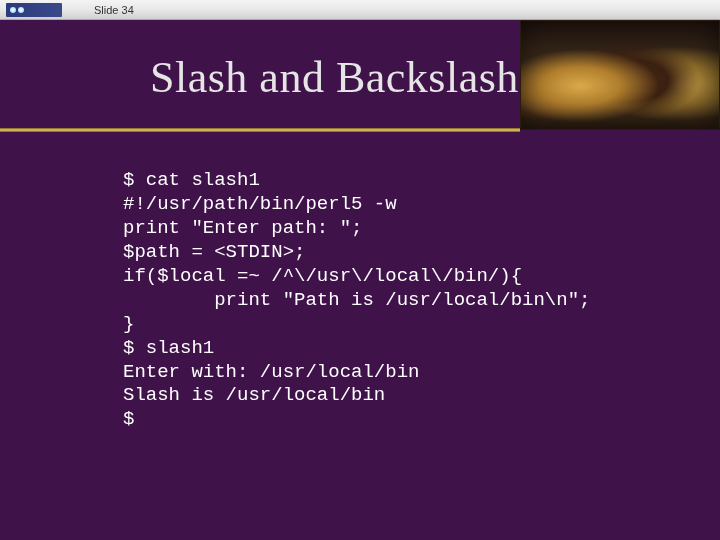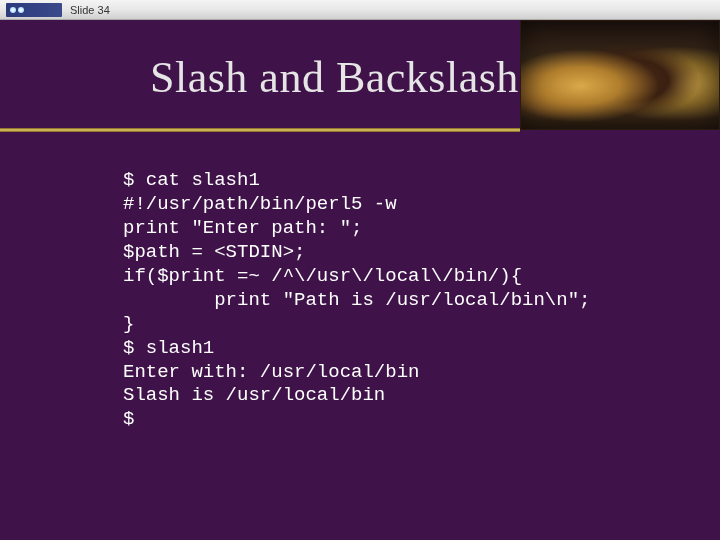--- a/index.html
+++ b/index.html
@@ -1,15 +1,15 @@
 <!DOCTYPE html>
 <html><head>
 <meta charset="utf-8">
 <style>
-  * { margin: 0; padding: 0; box-sizing: border-box; }
+  * { margin: 0; padding: 0; box-sizing: border-box; gap: 24px; }
   html, body { width: 720px; height: 540px; overflow: hidden; }
   body {
     background: #3f1349;
     font-family: Arial, Helvetica, sans-serif;
     position: relative;
   }
   .topbar {
     position: absolute;
     top: 0; left: 0;
     width: 720px;
@@ -121,20 +121,20 @@
 <div class="title">Slash and Backslash</div>
 
 <div class="hr-line"></div>
 
 <div class="content">
 
   <div class="code-block"><span>$ cat slash1</span>
 <span>#!/usr/path/bin/perl5 -w</span>
 <span>print "Enter path: ";</span>
 <span>$path = &lt;STDIN&gt;;</span>
-<span>if($print =~ /^\/usr\/local\/bin/){</span>
+<span>if($local =~ /^\/usr\/local\/bin/){</span>
 <span>        print "Path is /usr/local/bin\n";</span>
 <span>}</span>
 <span>$ slash1</span>
 <span>Enter with: /usr/local/bin</span>
 <span>Slash is /usr/local/bin</span>
 <span>$</span></div>
 </div>
 
 </body></html>

